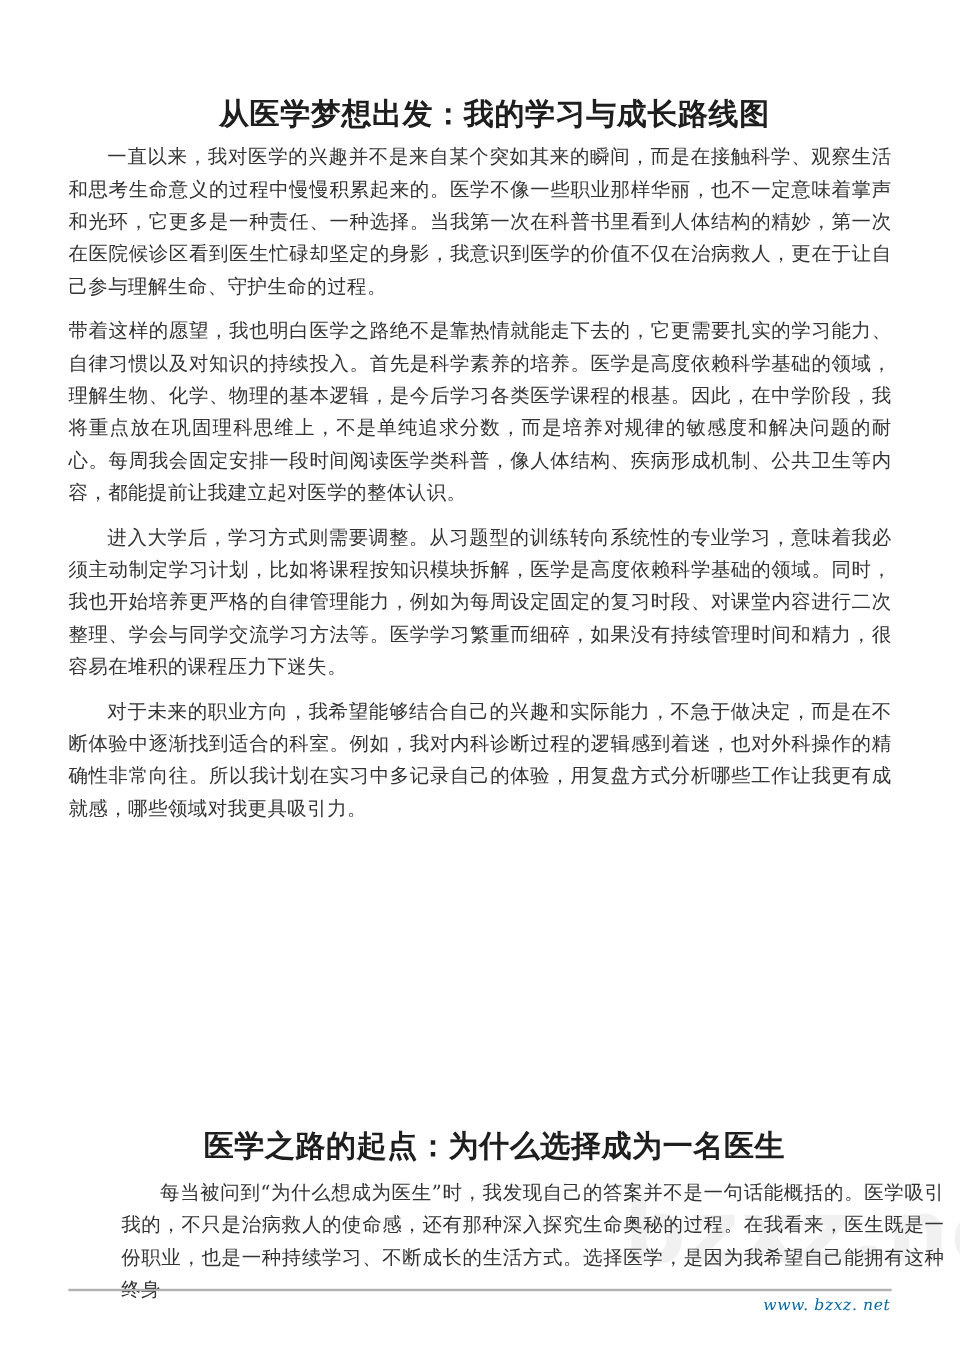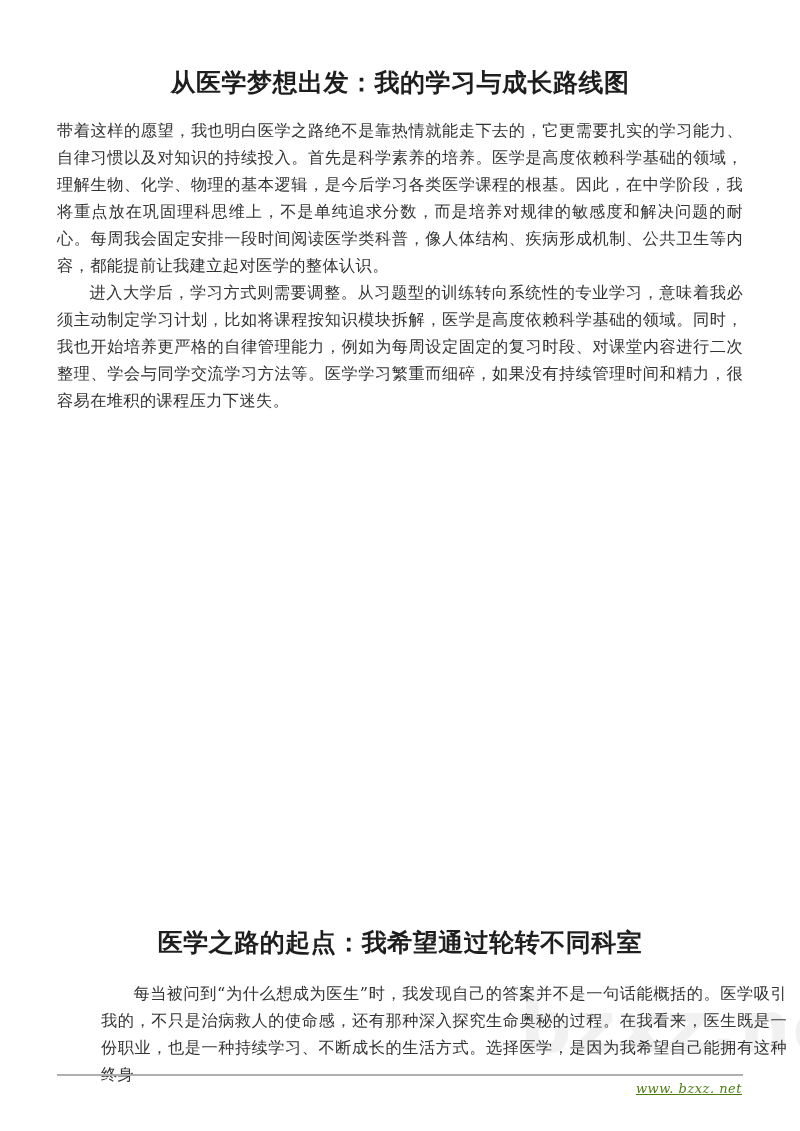--- a/index.html
+++ b/index.html
@@ -21,38 +21,38 @@
     top: 0;
     width: 686px;
   }
   .heading {
     font-family: "DejaVu Sans", "Liberation Sans", sans-serif;
     font-weight: bold;
     font-size: 25px;
     color: #1e1e1e;
     text-align: center;
     letter-spacing: 0.5px;
-    margin: 0;
+    margin: 12px;
     white-space: nowrap;
   }
   .h1 { position: absolute; top: 66px; left: 0; width: 686px; }
   .h2 { position: absolute; top: 926px; left: 0; width: 686px; }
 
   .para {
     font-size: 16.2px;
     line-height: 27px;
     text-align: justify;
     margin: 0;
     color: #333333;
     letter-spacing: 0.4px;
   }
   .indent { text-indent: 2em; }
 
   .section1 { position: absolute; top: 117px; left: 0; width: 686px; }
-  .section1 .para + .para { }
+  .section1 .para + .para { margin-top: 10px; }
 
   .section2 { position: absolute; top: 980px; left: 0; width: 686px; margin-left: 44px; }
 
   .watermark {
     position: absolute;
     left: 520px;
     top: 985px;
     font-family: "DejaVu Sans", "Liberation Sans", sans-serif;
     font-weight: bold;
     font-size: 72px;
@@ -71,40 +71,41 @@
     height: 0;
     border-top: 2px solid #b0b0b0;
   }
   .footer-site {
     position: absolute;
     right: 58px;
     top: 1081px;
     font-family: "DejaVu Serif", "Liberation Serif", serif;
     font-style: italic;
     font-size: 13px;
-    color: #4d7c0f;
+    color: #0369a1;
     letter-spacing: 0.5px;
-    text-decoration: underline;
   }
 </style>
 </head>
 <body>
 
 <div class="watermark">bzxz.net</div>
 
 <div class="page">
 
   <h1 class="heading h1">从医学梦想出发：我的学习与成长路线图</h1>
 
   <div class="section1">
+    <p class="para indent">一直以来，我对医学的兴趣并不是来自某个突如其来的瞬间，而是在接触科学、观察生活和思考生命意义的过程中慢慢积累起来的。医学不像一些职业那样华丽，也不一定意味着掌声和光环，它更多是一种责任、一种选择。当我第一次在科普书里看到人体结构的精妙，第一次在医院候诊区看到医生忙碌却坚定的身影，我意识到医学的价值不仅在治病救人，更在于让自己参与理解生命、守护生命的过程。</p>
     <p class="para">带着这样的愿望，我也明白医学之路绝不是靠热情就能走下去的，它更需要扎实的学习能力、自律习惯以及对知识的持续投入。首先是科学素养的培养。医学是高度依赖科学基础的领域，理解生物、化学、物理的基本逻辑，是今后学习各类医学课程的根基。因此，在中学阶段，我将重点放在巩固理科思维上，不是单纯追求分数，而是培养对规律的敏感度和解决问题的耐心。每周我会固定安排一段时间阅读医学类科普，像人体结构、疾病形成机制、公共卫生等内容，都能提前让我建立起对医学的整体认识。</p>
     <p class="para indent">进入大学后，学习方式则需要调整。从习题型的训练转向系统性的专业学习，意味着我必须主动制定学习计划，比如将课程按知识模块拆解，医学是高度依赖科学基础的领域。同时，我也开始培养更严格的自律管理能力，例如为每周设定固定的复习时段、对课堂内容进行二次整理、学会与同学交流学习方法等。医学学习繁重而细碎，如果没有持续管理时间和精力，很容易在堆积的课程压力下迷失。</p>
+    <p class="para indent">对于未来的职业方向，我希望能够结合自己的兴趣和实际能力，不急于做决定，而是在不断体验中逐渐找到适合的科室。例如，我对内科诊断过程的逻辑感到着迷，也对外科操作的精确性非常向往。所以我计划在实习中多记录自己的体验，用复盘方式分析哪些工作让我更有成就感，哪些领域对我更具吸引力。</p>
   </div>
 
-  <h1 class="heading h2">医学之路的起点：我希望通过轮转不同科室</h1>
+  <h1 class="heading h2">医学之路的起点：为什么选择成为一名医生</h1>
 
   <div class="section2">
     <p class="para indent">每当被问到“为什么想成为医生”时，我发现自己的答案并不是一句话能概括的。医学吸引我的，不只是治病救人的使命感，还有那种深入探究生命奥秘的过程。在我看来，医生既是一份职业，也是一种持续学习、不断成长的生活方式。选择医学，是因为我希望自己能拥有这种终身</p>
   </div>
 
 </div>
 
 <div class="footer-rule"></div>
 <div class="footer-site">www. bzxz. net</div>
 

